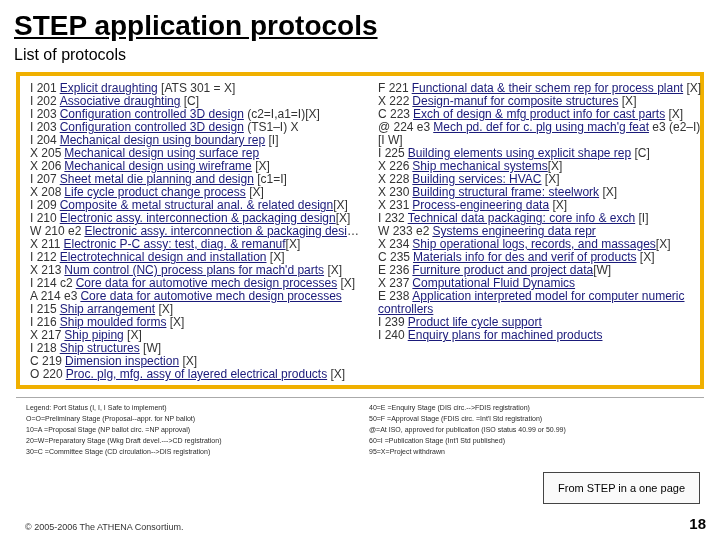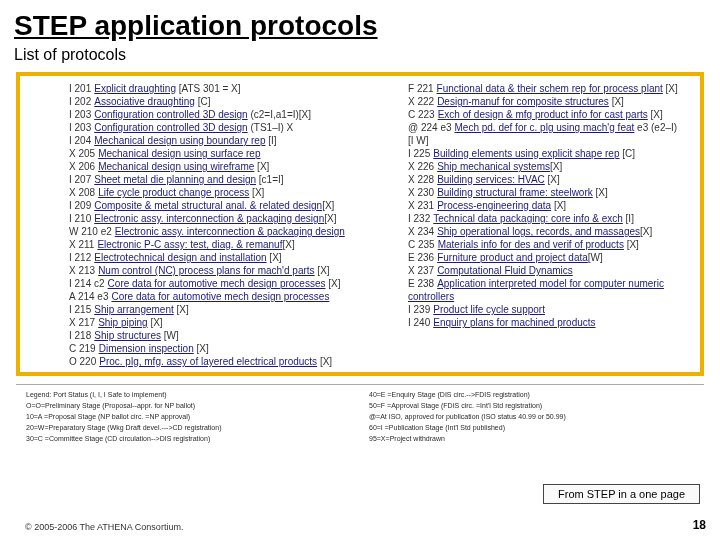--- a/index.html
+++ b/index.html
@@ -25,24 +25,23 @@
   .table-box {
     margin: 0 16px;
     border: 4px solid #f0b000;
     background: #fff;
     padding: 6px 10px 4px 10px;
     display: flex;
     gap: 18px;
   }
   .col {
     width: 50%;
-    font-size: 10px;
+    font-size: 12px;
     line-height: 13px;
     color: #333;
-    margin-left: 39px;
   }
   .row { white-space: nowrap; overflow: hidden; text-overflow: ellipsis; }
   .code { color: #333; margin-right: 3px; }
   .name { text-decoration: underline; color: #1a1a7a; }
   .suffix { color: #333; }
   .legend-box {
     margin: 8px 16px 0 16px; 
     padding: 4px 10px;
     border-top: 1px solid #aaa;
     display: flex;
@@ -53,36 +52,36 @@
     font-size: 7px;
     line-height: 11px;
     color: #2a2a2a;
   }
   .source-badge {
     position: absolute;
     right: 20px;
     bottom: 36px;
     border: 1px solid #444;
     background: #fafafa;
-    padding: 3px 14px;
+    padding: 9px 14px;
     font-size: 11px;
   }
   .footer-left {
     position: absolute;
     left: 14px;
     bottom: 8px;
     font-size: 9px;
     color: #333;
     padding-left: 11px;
   }
   .page-num {
     position: absolute;
     right: 14px;
     bottom: 8px;
-    font-size: 12px;
+    font-size: 15px;
     font-weight: bold;
   }
 </style>
 </head>
 <body>
 
 <div class="slide-title">STEP application protocols</div>
 <div class="subtitle">List of protocols</div>
 
 <div class="table-box">
@@ -98,37 +97,39 @@
       <div class="row"><span class="code">X 208</span><span class="name">Life cycle product change process</span><span class="suffix"> [X]</span></div>
       <div class="row"><span class="code">I 209</span><span class="name">Composite &amp; metal structural anal. &amp; related design</span><span class="suffix">[X]</span></div>
       <div class="row"><span class="code">I 210</span><span class="name">Electronic assy. interconnection &amp; packaging design</span><span class="suffix">[X]</span></div>
       <div class="row"><span class="code">W 210 e2</span><span class="name">Electronic assy. interconnection &amp; packaging design</span></div>
       <div class="row"><span class="code">X 211</span><span class="name">Electronic P-C assy: test, diag. &amp; remanuf</span><span class="suffix">[X]</span></div>
       <div class="row"><span class="code">I 212</span><span class="name">Electrotechnical design and installation</span><span class="suffix"> [X]</span></div>
       <div class="row"><span class="code">X 213</span><span class="name">Num control (NC) process plans for mach'd parts</span><span class="suffix"> [X]</span></div>
       <div class="row"><span class="code">I 214 c2</span><span class="name">Core data for automotive mech design processes</span><span class="suffix"> [X]</span></div>
       <div class="row"><span class="code">A 214 e3</span><span class="name">Core data for automotive mech design processes</span></div>
       <div class="row"><span class="code">I 215</span><span class="name">Ship arrangement</span><span class="suffix"> [X]</span></div>
+      <div class="row"><span class="code">I 216</span><span class="name">Ship moulded forms</span><span class="suffix"> [X]</span></div>
       <div class="row"><span class="code">X 217</span><span class="name">Ship piping</span><span class="suffix"> [X]</span></div>
       <div class="row"><span class="code">I 218</span><span class="name">Ship structures</span><span class="suffix"> [W]</span></div>
       <div class="row"><span class="code">C 219</span><span class="name">Dimension inspection</span><span class="suffix"> [X]</span></div>
       <div class="row"><span class="code">O 220</span><span class="name">Proc. plg, mfg. assy of layered electrical products</span><span class="suffix"> [X]</span></div>
     </div>
   <div class="col" id="col-right">
       <div class="row"><span class="code">F 221</span><span class="name">Functional data &amp; their schem rep for process plant</span><span class="suffix"> [X]</span></div>
       <div class="row"><span class="code">X 222</span><span class="name">Design-manuf for composite structures</span><span class="suffix"> [X]</span></div>
       <div class="row"><span class="code">C 223</span><span class="name">Exch of design &amp; mfg product info for cast parts</span><span class="suffix"> [X]</span></div>
       <div class="row"><span class="code">@ 224 e3</span><span class="name">Mech pd. def for c. plg using mach'g feat</span><span class="suffix"> e3 (e2–I)</span></div>
       <div class="row"><span class="suffix">[I W]</span></div>
       <div class="row"><span class="code">I 225</span><span class="name">Building elements using explicit shape rep</span><span class="suffix"> [C]</span></div>
       <div class="row"><span class="code">X 226</span><span class="name">Ship mechanical systems</span><span class="suffix">[X]</span></div>
       <div class="row"><span class="code">X 228</span><span class="name">Building services: HVAC</span><span class="suffix"> [X]</span></div>
       <div class="row"><span class="code">X 230</span><span class="name">Building structural frame: steelwork</span><span class="suffix"> [X]</span></div>
       <div class="row"><span class="code">X 231</span><span class="name">Process-engineering data</span><span class="suffix"> [X]</span></div>
       <div class="row"><span class="code">I 232</span><span class="name">Technical data packaging: core info &amp; exch</span><span class="suffix"> [I]</span></div>
+      <div class="row"><span class="code">W 233 e2</span><span class="name">Systems engineering data repr</span></div>
       <div class="row"><span class="code">X 234</span><span class="name">Ship operational logs, records, and massages</span><span class="suffix">[X]</span></div>
       <div class="row"><span class="code">C 235</span><span class="name">Materials info for des and verif of products</span><span class="suffix"> [X]</span></div>
       <div class="row"><span class="code">E 236</span><span class="name">Furniture product and project data</span><span class="suffix">[W]</span></div>
       <div class="row"><span class="code">X 237</span><span class="name">Computational Fluid Dynamics</span></div>
       <div class="row"><span class="code">E 238</span><span class="name">Application interpreted model for computer numeric</span></div>
       <div class="row"><span class="name">controllers</span></div>
       <div class="row"><span class="code">I 239</span><span class="name">Product life cycle support</span></div>
       <div class="row"><span class="code">I 240</span><span class="name">Enquiry plans for machined products</span></div>
     </div>
 </div>

